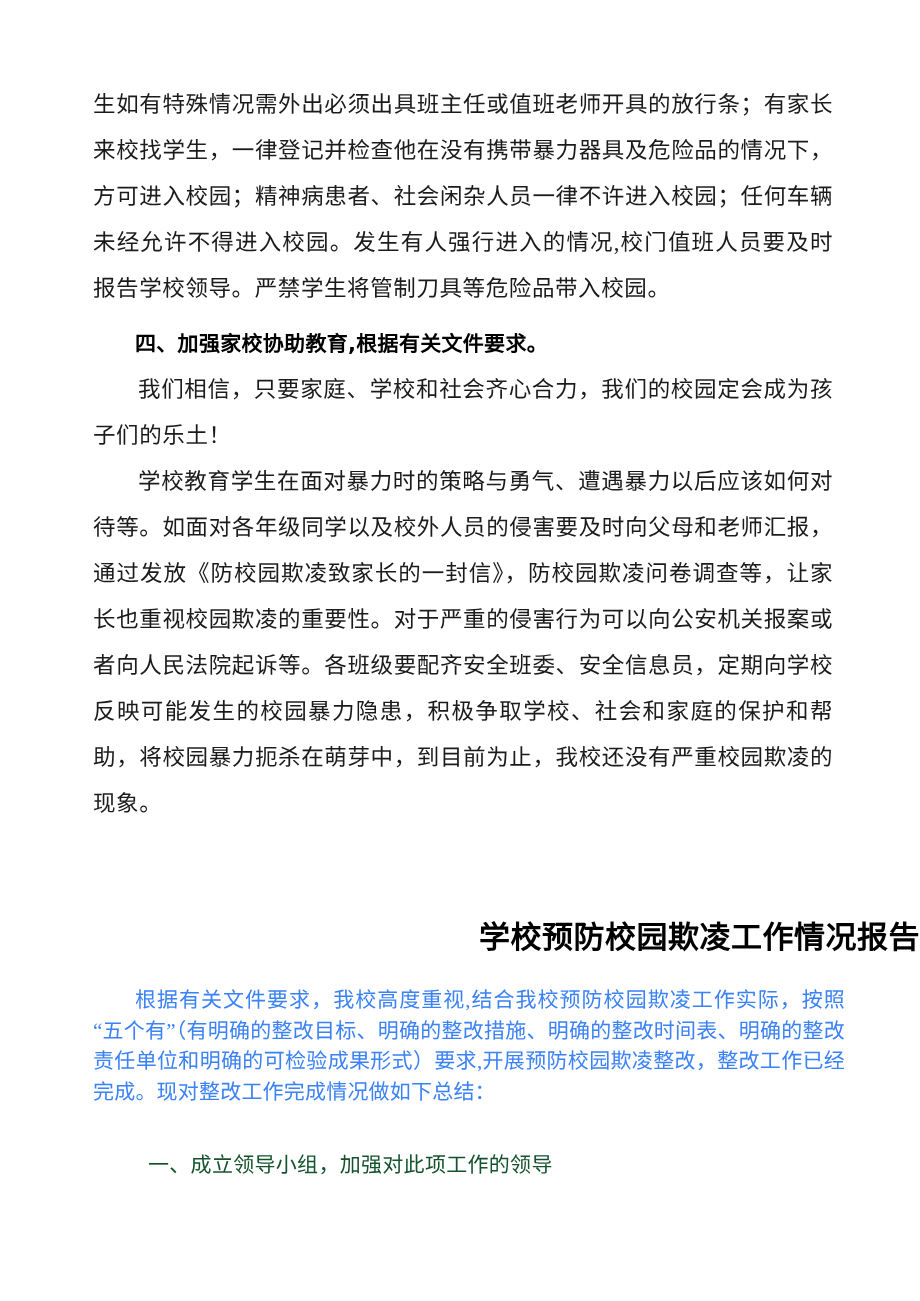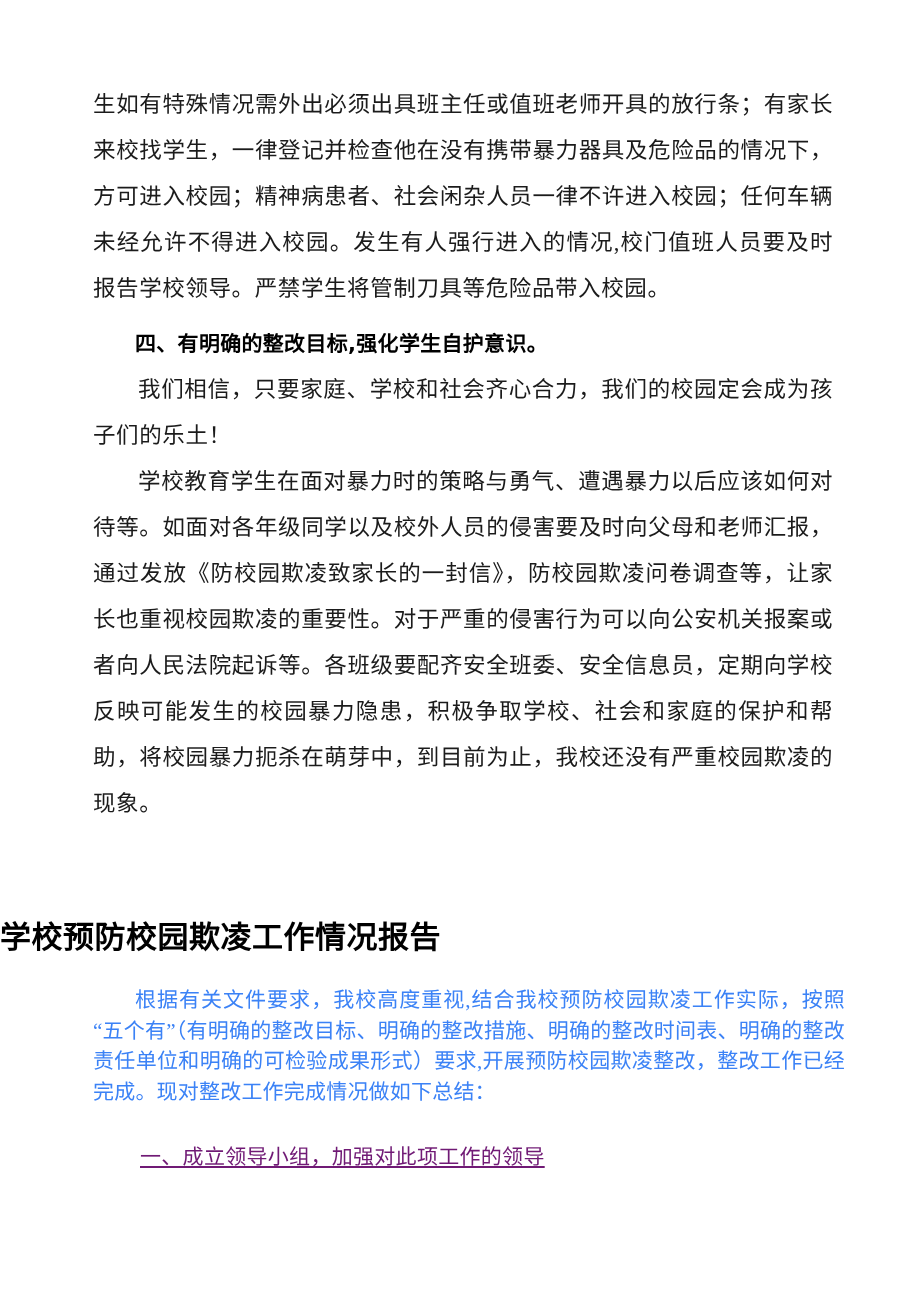--- a/index.html
+++ b/index.html
@@ -62,21 +62,21 @@
   }
 
   .spacer-a { height: 2px; }
 
   
   .doc-title {
     position: absolute;
     left: 0;
     top: 895px;
     width: 920px;
-    text-align: left;
+    text-align: right;
     font-family: "DejaVu Sans", "Liberation Sans", sans-serif;
     font-weight: 700;
     font-size: 31px;
     line-height: 42px;
     letter-spacing: 0.5px;
     color: #000000;
   }
 
   
   .doc-b {
@@ -92,44 +92,43 @@
     line-height: 30.5px;
     letter-spacing: 0.2px;
     text-align: justify;
     text-justify: inter-character;
     text-align-last: left;
     text-indent: 2em;
     color: #3b82f6;
   }
 
   .doc-b .sec-head {
-    margin: 5px;
+    margin: 13px;
     padding-top: 28px;
     font-family: "DejaVu Sans", "Liberation Sans", sans-serif;
     font-weight: 500;
     font-size: 21px;
     line-height: 34px;
     letter-spacing: 0.3px;
     text-indent: 2em;
-    color: #701a75;
-    text-decoration: underline;
+    color: #14532d;
   }
 </style>
 </head>
 <body>
 
 <div class="page">
 
   <div class="doc-a">
 
     <p class="body-par">生如有特殊情况需外出必须出具班主任或值班老师开具的放行条；有家长来校找学生，一律登记并检查他在没有携带暴力器具及危险品的情况下，方可进入校园；精神病患者、社会闲杂人员一律不许进入校园；任何车辆未经允许不得进入校园。发生有人强行进入的情况,校门值班人员要及时报告学校领导。严禁学生将管制刀具等危险品带入校园。</p>
 
     <div class="spacer-a"></div>
 
-    <h3 class="sub-head">四、有明确的整改目标,强化学生自护意识。</h3>
+    <h3 class="sub-head">四、加强家校协助教育,根据有关文件要求。</h3>
 
     <p class="body-par indent">我们相信，只要家庭、学校和社会齐心合力，我们的校园定会成为孩子们的乐土！</p>
 
     <p class="body-par indent">学校教育学生在面对暴力时的策略与勇气、遭遇暴力以后应该如何对待等。如面对各年级同学以及校外人员的侵害要及时向父母和老师汇报，通过发放《防校园欺凌致家长的一封信》，防校园欺凌问卷调查等，让家长也重视校园欺凌的重要性。对于严重的侵害行为可以向公安机关报案或者向人民法院起诉等。各班级要配齐安全班委、安全信息员，定期向学校反映可能发生的校园暴力隐患，积极争取学校、社会和家庭的保护和帮助，将校园暴力扼杀在萌芽中，到目前为止，我校还没有严重校园欺凌的现象。</p>
   </div>
 
   <h1 class="doc-title">学校预防校园欺凌工作情况报告</h1>
 
   <div class="doc-b">
 

